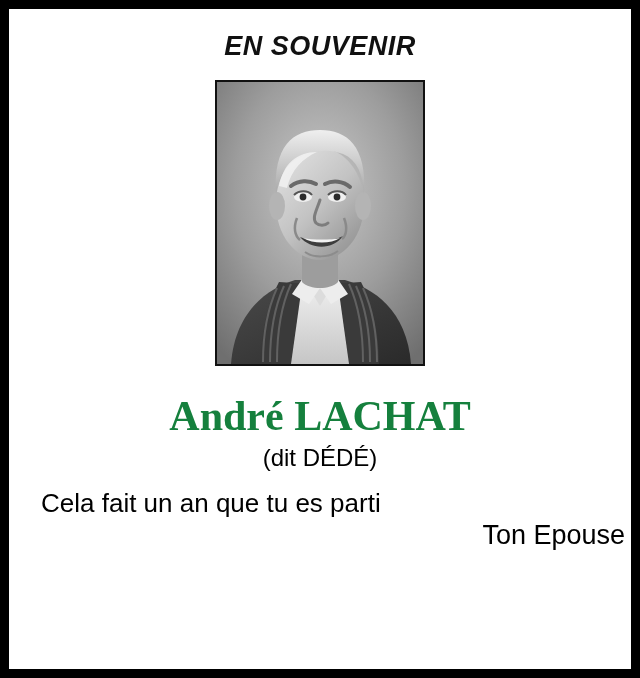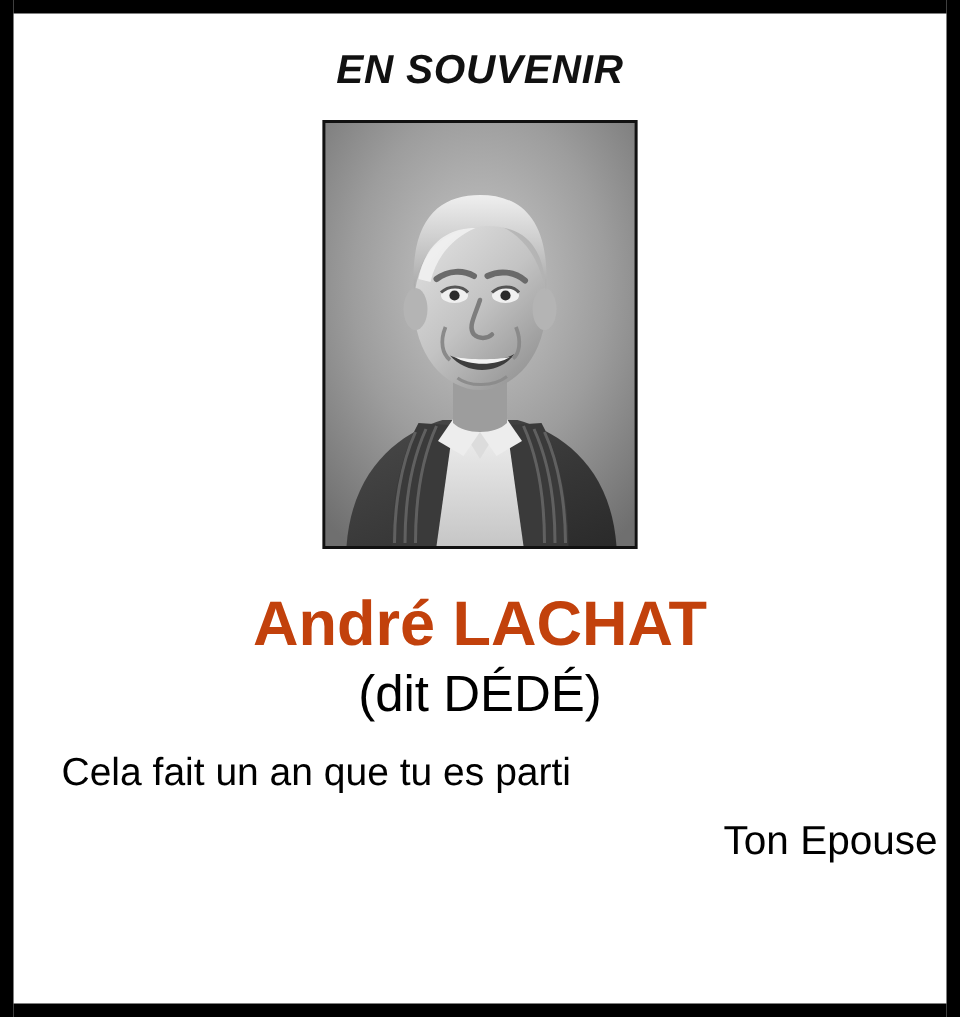--- a/index.html
+++ b/index.html
@@ -59,42 +59,42 @@
   }
   .portrait-wrap svg {
     display: block;
     width: 100%;
     height: 100%;
   }
   .name {
     margin-top: 26px;
     font-size: 42px;
     font-weight: bold;
-    color: #c2410c;
+    color: #15803d;
     text-align: right;
     letter-spacing: 0px;
+    font-family: Liberation Serif, serif;
   }
   .nickname {
     margin-top: 4px;
-    font-size: 34px;
+    font-size: 24px;
     color: #000000;
     text-align: center;
   }
   .message {
     margin-top: 16px;
     width: 100%;
     padding: 0 32px;
     box-sizing: border-box;
     font-size: 26px;
     line-height: 1.22;
     color: #000000;
     text-align: left;
   }
   .signature {
-    margin-top: 14px;
     width: 100%;
     padding: 0 6px 0 32px;
     box-sizing: border-box;
     font-size: 27px;
     color: #000000;
     text-align: right;
   }
 </style>
 </head>
 <body>

